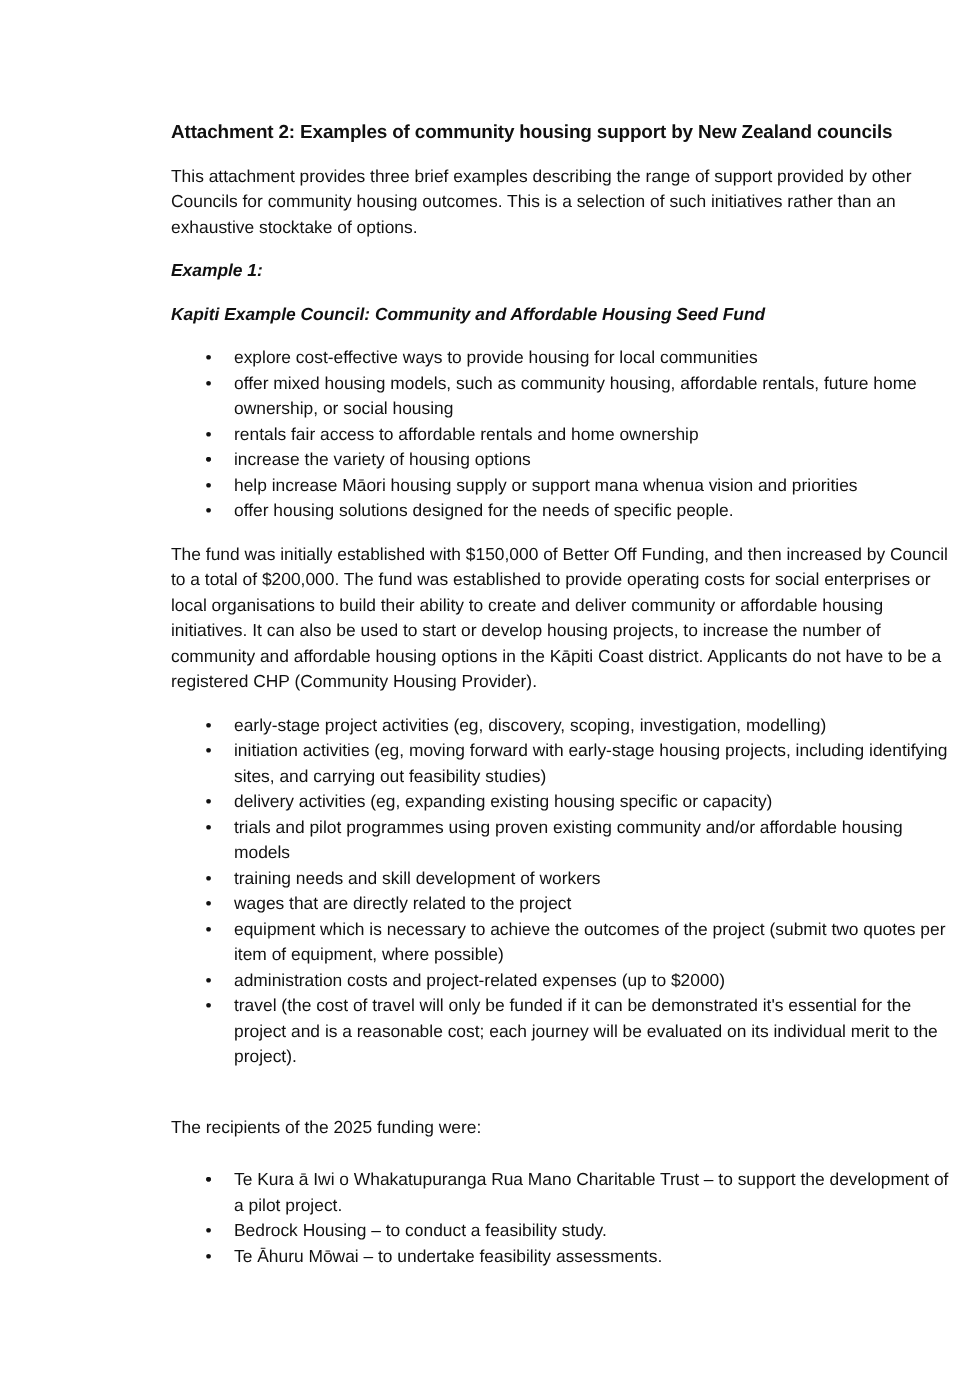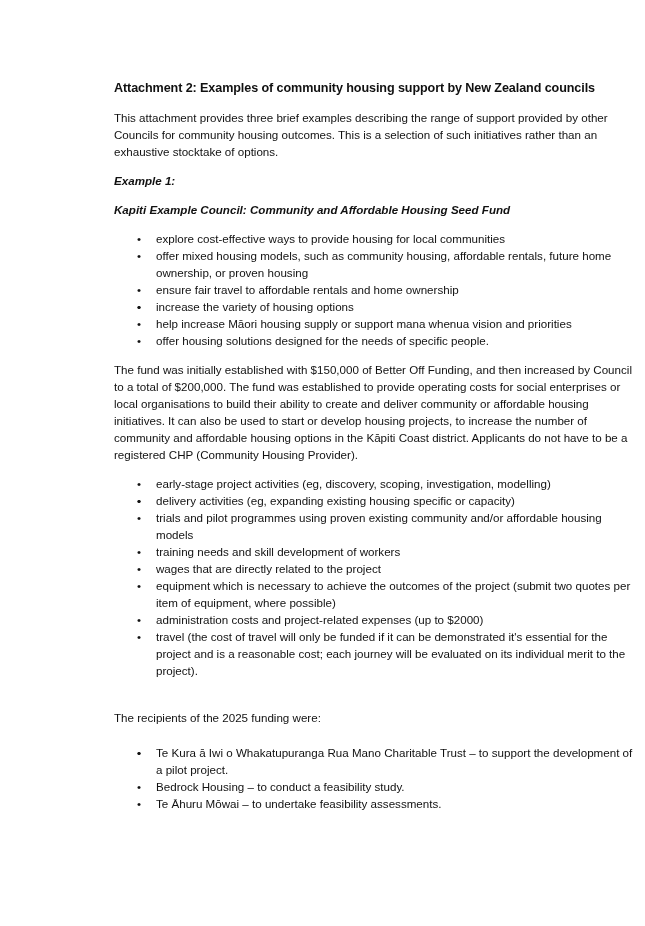--- a/index.html
+++ b/index.html
@@ -24,33 +24,33 @@
 
 <div class="page">
   <div class="content">
     <h1>Attachment 2: Examples of community housing support by New Zealand councils</h1>
     <p>This attachment provides three brief examples describing the range of support provided by other Councils for community housing outcomes. This is a selection of such initiatives rather than an exhaustive stocktake of options.</p>
     <p class="bold">Example 1:</p>
     <p class="bold">Kapiti Example Council: Community and Affordable Housing Seed Fund</p>
 
     <ul>
       <li><span class="bullet">•</span><span>explore cost-effective ways to provide housing for local communities</span></li>
-      <li><span class="bullet">•</span><span>offer mixed housing models, such as community housing, affordable rentals, future home ownership, or proven housing</span></li>
-      <li><span class="bullet">•</span><span>ensure fair travel to affordable rentals and home ownership</span></li>
+      <li><span class="bullet">•</span><span>offer mixed housing models, such as community housing, affordable rentals, future home ownership, or social housing</span></li>
+      <li><span class="bullet">•</span><span>rentals fair access to affordable rentals and home ownership</span></li>
       <li><span class="bullet">•</span></li>
       <li><span class="bullet">•</span><span>increase the variety of housing options</span></li>
       <li><span class="bullet">•</span><span>help increase Māori housing supply or support mana whenua vision and priorities</span></li>
       <li><span class="bullet">•</span><span>offer housing solutions designed for the needs of specific people.</span></li>
     </ul>
 
     <p>The fund was initially established with $150,000 of Better Off Funding, and then increased by Council to a total of $200,000. The fund was established to provide operating costs for social enterprises or local organisations to build their ability to create and deliver community or affordable housing initiatives. It can also be used to start or develop housing projects, to increase the number of community and affordable housing options in the Kāpiti Coast district. Applicants do not have to be a registered CHP (Community Housing Provider).</p>
 
     <ul>
       <li><span class="bullet">•</span><span>early-stage project activities (eg, discovery, scoping, investigation, modelling)</span></li>
-      <li><span class="bullet">•</span></li>
+      <li><span class="bullet">•</span><span>initiation activities (eg, moving forward with early-stage housing projects, including identifying sites, and carrying out feasibility studies)</span></li>
       <li><span class="bullet">•</span><span>delivery activities (eg, expanding existing housing specific or capacity)</span></li>
       <li><span class="bullet">•</span><span>trials and pilot programmes using proven existing community and/or affordable housing models</span></li>
       <li><span class="bullet">•</span><span>training needs and skill development of workers</span></li>
       <li><span class="bullet">•</span><span>wages that are directly related to the project</span></li>
       <li><span class="bullet">•</span><span>equipment which is necessary to achieve the outcomes of the project (submit two quotes per item of equipment, where possible)</span></li>
       <li><span class="bullet">•</span><span>administration costs and project-related expenses (up to $2000)</span></li>
       <li><span class="bullet">•</span><span>travel (the cost of travel will only be funded if it can be demonstrated it's essential for the project and is a reasonable cost; each journey will be evaluated on its individual merit to the project).</span></li>
     </ul>
 
     <div class="gap"></div>

